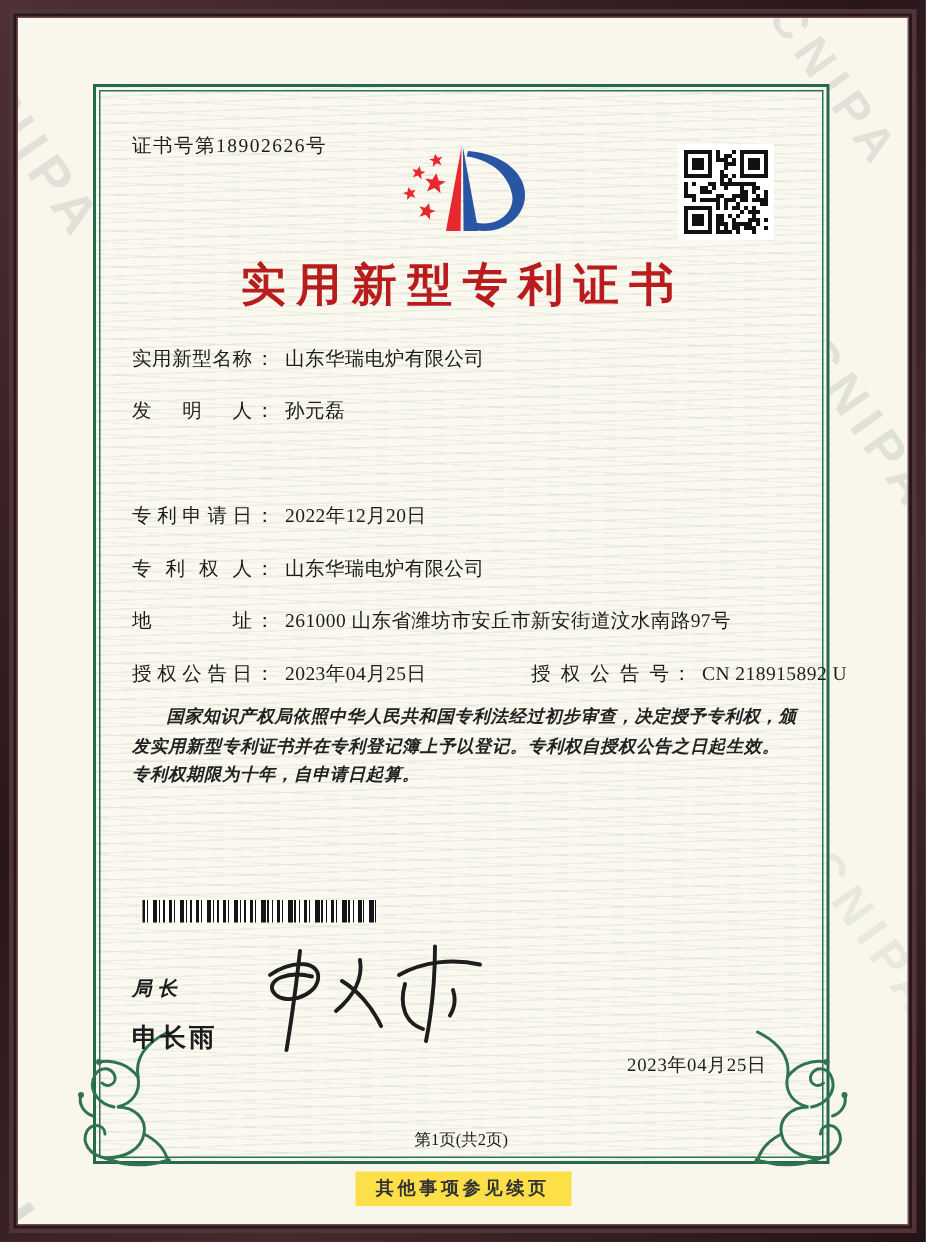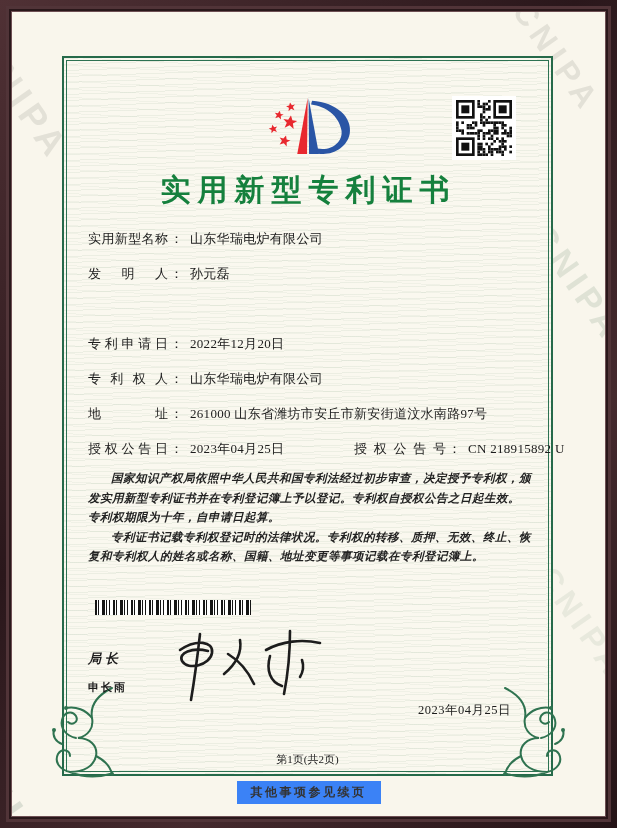--- a/index.html
+++ b/index.html
@@ -32,45 +32,45 @@
     font-weight:bold; letter-spacing:6px; transform:rotate(55deg); transform-origin:left top;
     pointer-events:none; white-space:nowrap;
   }
   .wm-gray{color:rgba(150,148,140,0.22);}
   .wm-green{color:rgba(120,150,125,0.20);}
   .cert-no{position:absolute; left:76px; top:76px; font-size:13px; letter-spacing:1px;}
   .logo{position:absolute; left:254px; top:82px; width:92px; height:76px;}
   .qr{position:absolute; left:440px; top:84px; width:64px; height:64px; background:#fff;
       display:flex; align-items:center; justify-content:center;}
   .title{position:absolute; left:0; right:0; top:158px; text-align:center;
-      font-size:30px; font-weight:bold; letter-spacing:7px; color:#15803d;}
+      font-size:30px; font-weight:bold; letter-spacing:7px; color:#b91c1c;}
   .field-row{position:absolute; left:76px; font-size:13px; width:460px; white-space:nowrap;}
   .flabel{display:inline-block; width:80px; text-align:justify; text-align-last:justify;
       vertical-align:bottom; letter-spacing:0;font-family:Liberation Mono, monospace;}
   .fcolon{margin:0 7px 0 2px;}
   .fvalue{letter-spacing:0.3px;}
   .grant-no-group{position:absolute; left:222px; top:0;}
   .flabel2{display:inline-block; width:92px; text-align:justify; text-align-last:justify;margin-left:44px;}
   .body-text{position:absolute; left:76px; top:457px; width:443px;}
   .body-text p{margin:0; font-size:11.5px; line-height:19.5px; font-weight:600;
       text-indent:2em; letter-spacing:0.5px; color:#222;font-style:italic;}
   .barcode{position:absolute; left:83px; top:588px; width:156px; height:15px;
       background:repeating-linear-gradient(90deg,
         #151515 0 2px,#fff 2px 3px,#151515 3px 4px,#fff 4px 7px,
         #151515 7px 10px,#fff 10px 11px,#151515 11px 12px,#fff 12px 14px,
         #151515 14px 15px,#fff 15px 18px);}
   .signer-title{position:absolute; left:76px; top:638px; font-size:13px; font-weight:700;
       letter-spacing:4px; font-family:"Liberation Sans","DejaVu Sans",sans-serif;font-style:italic;}
-  .signer-name{position:absolute; left:76px; top:668px; font-size:11px; font-weight:700;
+  .signer-name{position:absolute; left:76px; top:668px; font-size:17px; font-weight:700;
       letter-spacing:2px; font-family:"Liberation Sans","DejaVu Sans",sans-serif;}
   .signature{position:absolute; left:148px; top:612px;}
   .issue-date{position:absolute; left:406px; top:690px; font-size:12.5px; letter-spacing:0.5px;}
   .page-no{position:absolute; left:50px; width:491px; top:740px; text-align:center; font-size:11px;}
   .footer-note-wrap{position:absolute; left:0; right:0; top:769px; text-align:center;}
-  .footer-note{display:inline-block; background:#3b82f6; padding:3px 14px; font-size:12px;
+  .footer-note{display:inline-block; background:#fde047; padding:3px 14px; font-size:12px;
       letter-spacing:2.5px; color:#333; font-weight:600;}
   .flourish{position:absolute; top:674px; width:72px; height:96px;}
   .flourish-left{left:34px;}
   .flourish-right{left:487px; transform:scaleX(-1);}
 </style>
 </head>
 <body>
 
 <div class="photo">
   <div class="paper">
@@ -110,20 +110,21 @@
         <path d="M50,70 C58,74 64,80 66,88"></path>
         <path d="M16,58 C10,56 6,50 8,44"></path>
       </g>
       <g fill="#2f7350">
         <circle cx="20" cy="22" r="2"></circle>
           <circle cx="8" cy="44" r="2"></circle>
           <circle cx="66" cy="88" r="2"></circle>
       </g>
     </svg>
 
+    <div class="cert-no">证书号第18902626号</div>
 
     <svg class="logo" viewBox="0 0 100 80">
       <g fill="#e8282f">
         <polygon transform="translate(14,22) scale(0.52) rotate(12)" points="0,-10 2.9,-3.8 9.5,-3.8 4.2,0.5 6.2,7.5 0,3.5 -6.2,7.5 -4.2,0.5 -9.5,-3.8 -2.9,-3.8"></polygon>
         <polygon transform="translate(27,13) scale(0.52) rotate(-10)" points="0,-10 2.9,-3.8 9.5,-3.8 4.2,0.5 6.2,7.5 0,3.5 -6.2,7.5 -4.2,0.5 -9.5,-3.8 -2.9,-3.8"></polygon>
         <polygon transform="translate(26,30) scale(0.80) rotate(8)" points="0,-10 2.9,-3.8 9.5,-3.8 4.2,0.5 6.2,7.5 0,3.5 -6.2,7.5 -4.2,0.5 -9.5,-3.8 -2.9,-3.8"></polygon>
         <polygon transform="translate(8,37) scale(0.50) rotate(-14)" points="0,-10 2.9,-3.8 9.5,-3.8 4.2,0.5 6.2,7.5 0,3.5 -6.2,7.5 -4.2,0.5 -9.5,-3.8 -2.9,-3.8"></polygon>
         <polygon transform="translate(20,50) scale(0.64) rotate(16)" points="0,-10 2.9,-3.8 9.5,-3.8 4.2,0.5 6.2,7.5 0,3.5 -6.2,7.5 -4.2,0.5 -9.5,-3.8 -2.9,-3.8"></polygon>
         <polygon points="45.3,3 34,64 44.6,64"></polygon>
       </g>
@@ -292,21 +293,20 @@
     </div>
     <div class="field-row" style="top:428px">
       <span class="flabel">授权公告日</span><span class="fcolon">：</span><span class="fvalue">2023年04月25日</span>
       <span class="grant-no-group">
         <span class="flabel2">授权公告号</span><span class="fcolon">：</span><span class="fvalue">CN 218915892 U</span>
       </span>
     </div>
 
     <div class="body-text">
       <p>国家知识产权局依照中华人民共和国专利法经过初步审查，决定授予专利权，颁发实用新型专利证书并在专利登记簿上予以登记。专利权自授权公告之日起生效。专利权期限为十年，自申请日起算。</p>
-      <p>专利证书记载专利权登记时的法律状况。专利权的转移、质押、无效、终止、恢复和专利权人的姓名或名称、国籍、地址变更等事项记载在专利登记簿上。</p>
     </div>
 
     <div class="barcode"></div>
 
     <div class="signer-title">局长</div>
     <div class="signer-name">申长雨</div>
 
     <svg class="signature" width="175" height="85" viewBox="0 0 175 85">
       <g fill="none" stroke="#1d1d1d" stroke-width="2.6" stroke-linecap="round">
         <path d="M40,10 C38,28 35,52 31,76"></path>

